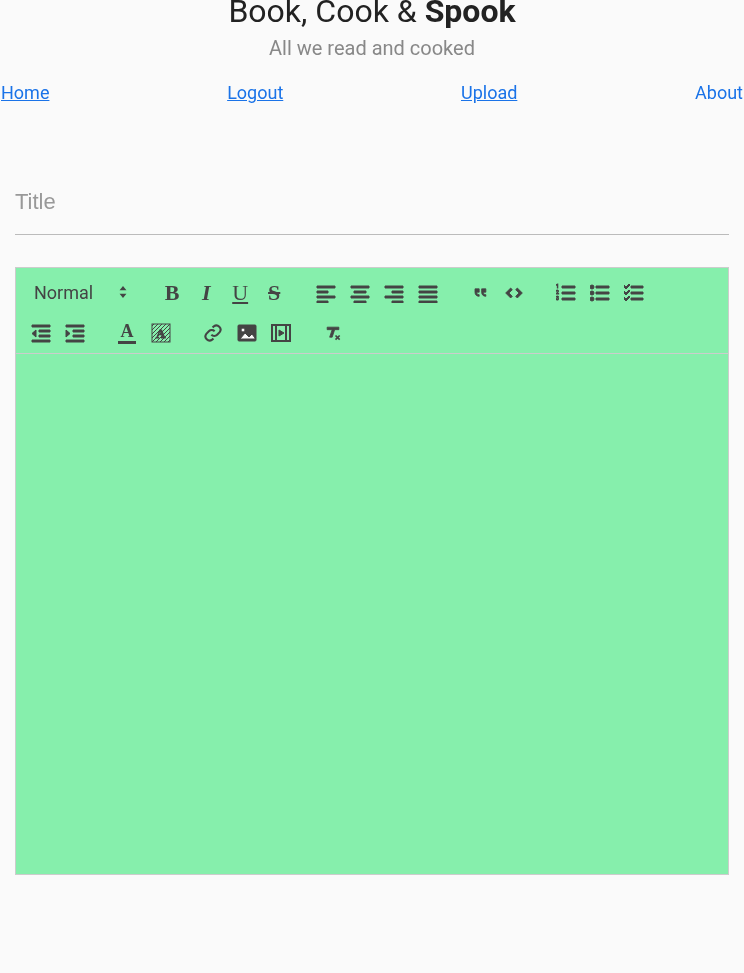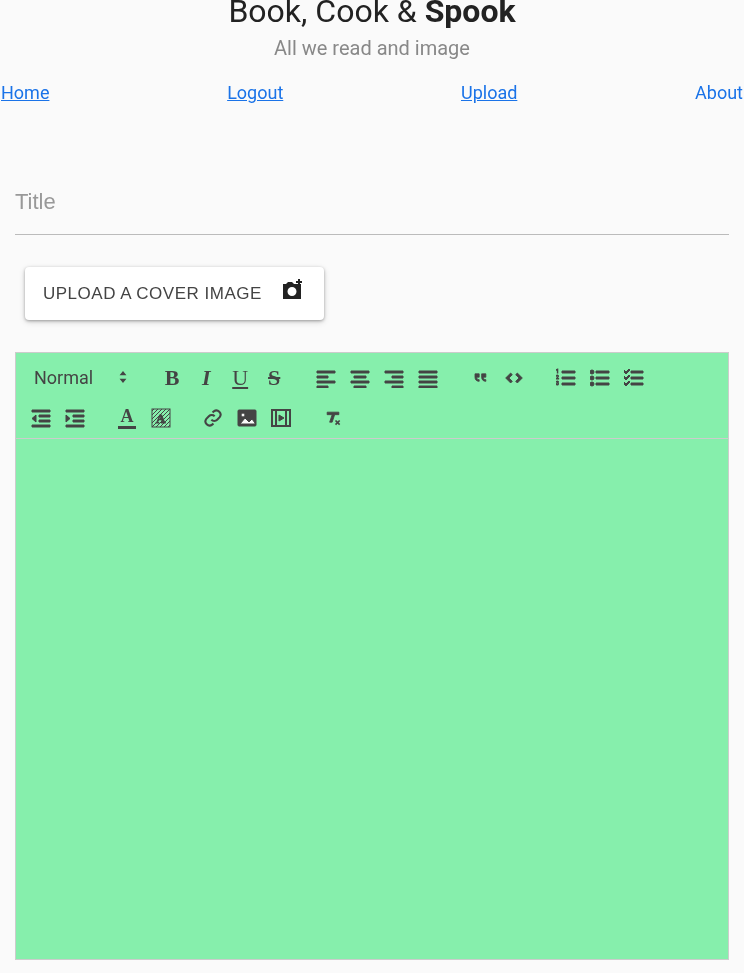--- a/index.html
+++ b/index.html
@@ -126,43 +126,34 @@
     }
     .caret-picker svg { width: 12px; height: 12px; }
   </style>
 </head>
 <body>
 
 <div class="header">
   <h1 class="site-title">
     <span>Book, Cook &amp; </span><span class="bold">Spook</span>
   </h1>
-  <div class="subtitle">All we read and image</div>
+  <div class="subtitle">All we read and cooked</div>
 </div>
 
 <nav class="nav">
   <a href="#">Home</a>
   <a href="#">Logout</a>
   <a href="#">Upload</a>
   <a href="#" class="no-underline">About</a>
 </nav>
 
 <div class="content">
 
   <input type="text" class="title-input" placeholder="Title" style="">
 
-  <button class="upload-btn">
-    <span>Upload a cover image</span>
-    <span>
-      <svg viewBox="0 0 24 24">
-          <path d="M3 5h3l2-2h4l2 2h7v15H3V5zm9 12a4.5 4.5 0 100-9 4.5 4.5 0 000 9z"></path>
-          <path d="M20 2h2v2h-2v2h-2V4h-2V2h2V0h2v2z"></path>
-        </svg>
-    </span>
-  </button>
 
   <div class="editor-wrap">
     <div class="toolbar">
 
       <span class="group">
         <span class="picker">
           <span class="picker-label">Normal</span>
           <span class="caret-picker">
             <svg viewBox="0 0 10 14">
                 <path d="M5 0l4 5H1l4-5zm0 14l4-5H1l4 5z" fill="#444"></path>

